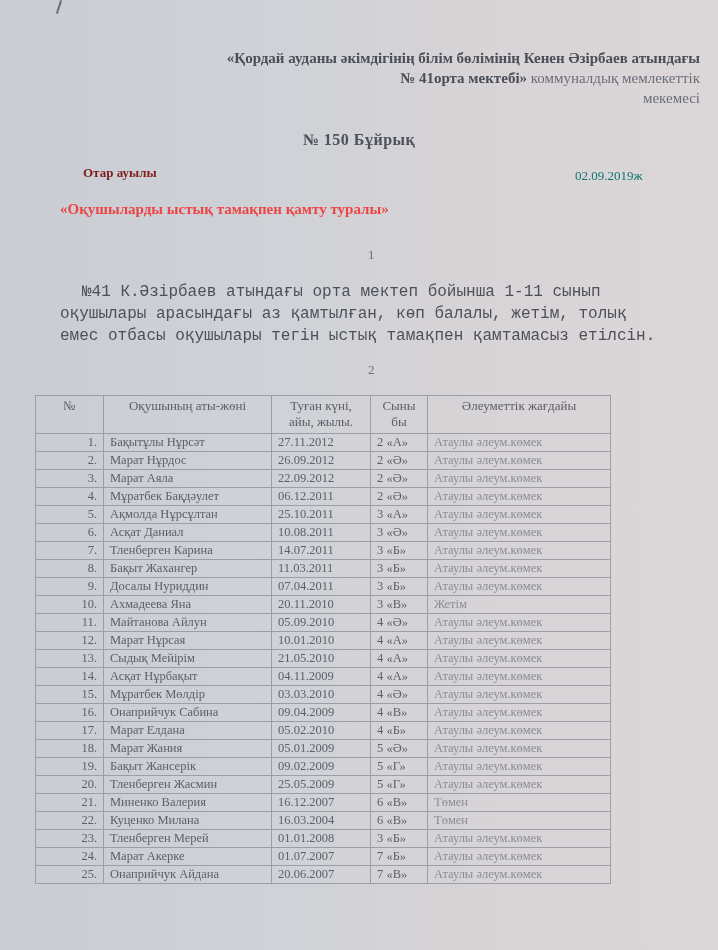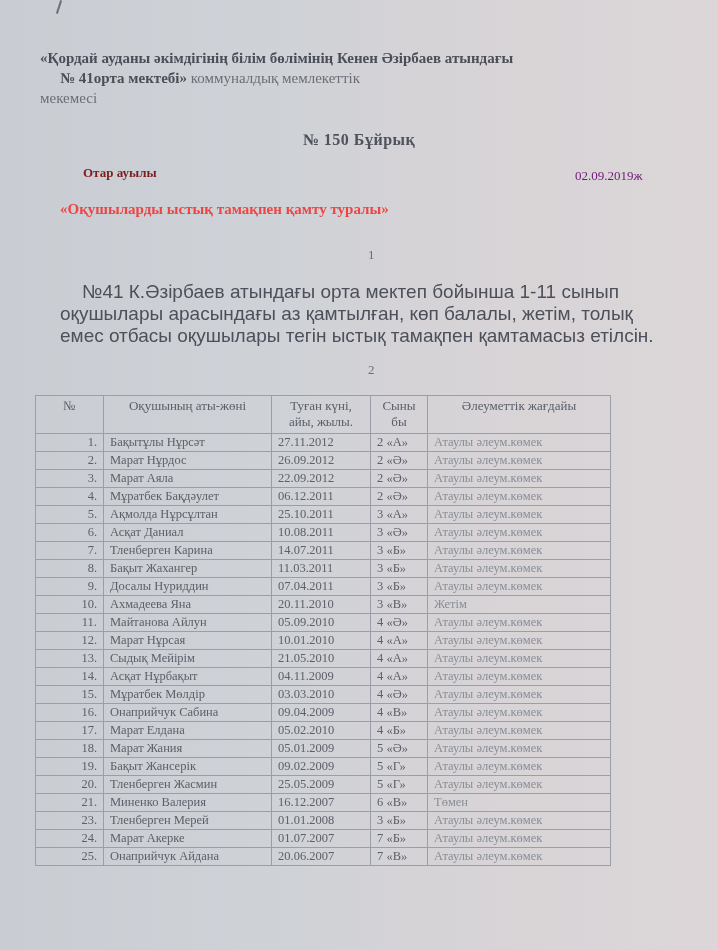--- a/index.html
+++ b/index.html
@@ -4,29 +4,29 @@
 <style>
   html, body { margin: 0; padding: 0; }
   body {
     width: 718px; height: 950px; overflow: hidden; position: relative;
     background: linear-gradient(90deg, #c9cdd3 0%, #cfd2d7 40%, #d6d3d6 60%, #dcd6d8 100%);
     font-family: "Liberation Serif", "DejaVu Serif", serif;
     color: #3b3f4a;
   }
   .abs { position: absolute; }
   .pen-mark { left: 58px; top: 0; width: 2px; height: 14px; background: #6b6f78; transform: rotate(18deg); }
-  .header { left: 40px; width: 660px; top: 48px; text-align: left; font-weight: bold; font-size: 15px; line-height: 20px; color: #4a4e58; }
+  .header { left: 40px; width: 660px; top: 48px; text-align: right; font-weight: bold; font-size: 15px; line-height: 20px; color: #4a4e58; }
   .header .l2, .header .l3 { font-weight: normal; color: #6a6e78; }
   .header .l2 b { font-weight: bold; color: #4a4e58; margin-left: 20px; }
   .order { left: 0; width: 718px; top: 131px; text-align: center; font-size: 16px; font-weight: bold; color: #4e525c; letter-spacing: 0.5px; }
   .place { left: 83px; top: 165px; font-size: 13px; font-weight: bold; color: #7f1d1d; }
-  .date { left: 575px; top: 168px; font-size: 13px; color: #701a75; }
+  .date { left: 575px; top: 168px; font-size: 13px; color: #0f766e; }
   .subject { left: 60px; top: 201px; font-size: 15px; font-weight: bold; color: #ef4444; }
   .sec1 { left: 368px; top: 247px; font-size: 13px; color: #6a6e78; }
-  .para { left: 60px; top: 281px; width: 600px; font-family: Liberation Sans, sans-serif; font-size: 19px; line-height: 22px; color: #4c505a; text-indent: 22px; }
+  .para { left: 60px; top: 281px; width: 600px; font-family: Liberation Mono, monospace; font-size: 16px; line-height: 22px; color: #4c505a; text-indent: 22px; }
   .sec2 { left: 368px; top: 362px; font-size: 13px; color: #6a6e78; }
   table.students {
     position: absolute; left: 35px; top: 395px; border-collapse: collapse;
     font-size: 12.5px; color: #5c606a;
   }
   table.students th, table.students td { border: 1px solid #9a9ea8; padding: 0 6px; height: 17px; line-height: 17px; white-space: nowrap; }
   table.students th { font-weight: normal; font-size: 13px; height: 35px; line-height: 16px; vertical-align: top; padding-top: 2px; color: #5a5e68; }
   .c-no { width: 55px; text-align: center; }
   .c-name { width: 155px; text-align: left; }
   .c-dob { width: 86px; text-align: left; margin-top: 44px; }
@@ -207,20 +207,27 @@
         <td class="c-soc">Атаулы әлеум.көмек</td>
       </tr>
       <tr>
         <td class="c-no">21.</td>
         <td class="c-name">Миненко Валерия</td>
         <td class="c-dob">16.12.2007</td>
         <td class="c-cls">6 «В»</td>
         <td class="c-soc">Төмен</td>
       </tr>
       <tr>
+        <td class="c-no">22.</td>
+        <td class="c-name">Куценко Милана</td>
+        <td class="c-dob">16.03.2004</td>
+        <td class="c-cls">6 «В»</td>
+        <td class="c-soc">Төмен</td>
+      </tr>
+      <tr>
         <td class="c-no">23.</td>
         <td class="c-name">Тленберген Мерей</td>
         <td class="c-dob">01.01.2008</td>
         <td class="c-cls">3 «Б»</td>
         <td class="c-soc">Атаулы әлеум.көмек</td>
       </tr>
       <tr>
         <td class="c-no">24.</td>
         <td class="c-name">Марат Акерке</td>
         <td class="c-dob">01.07.2007</td>

